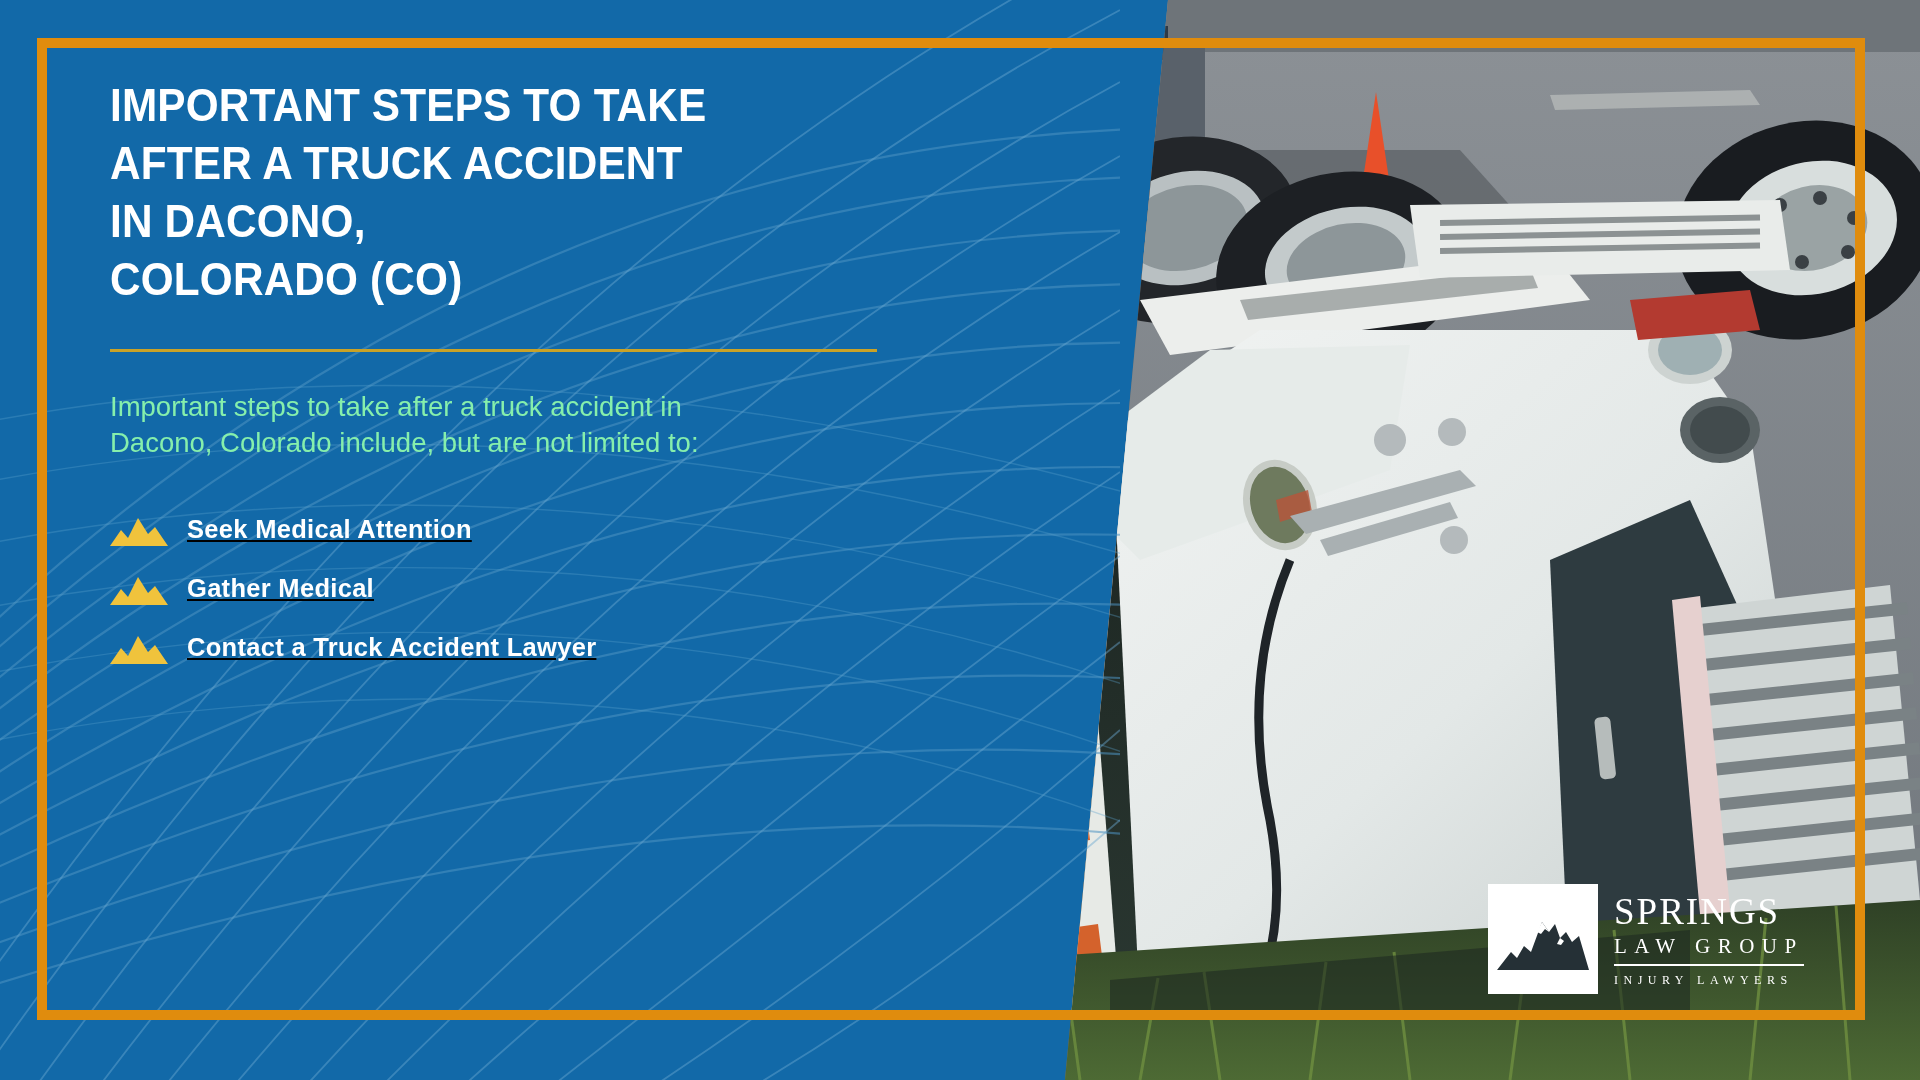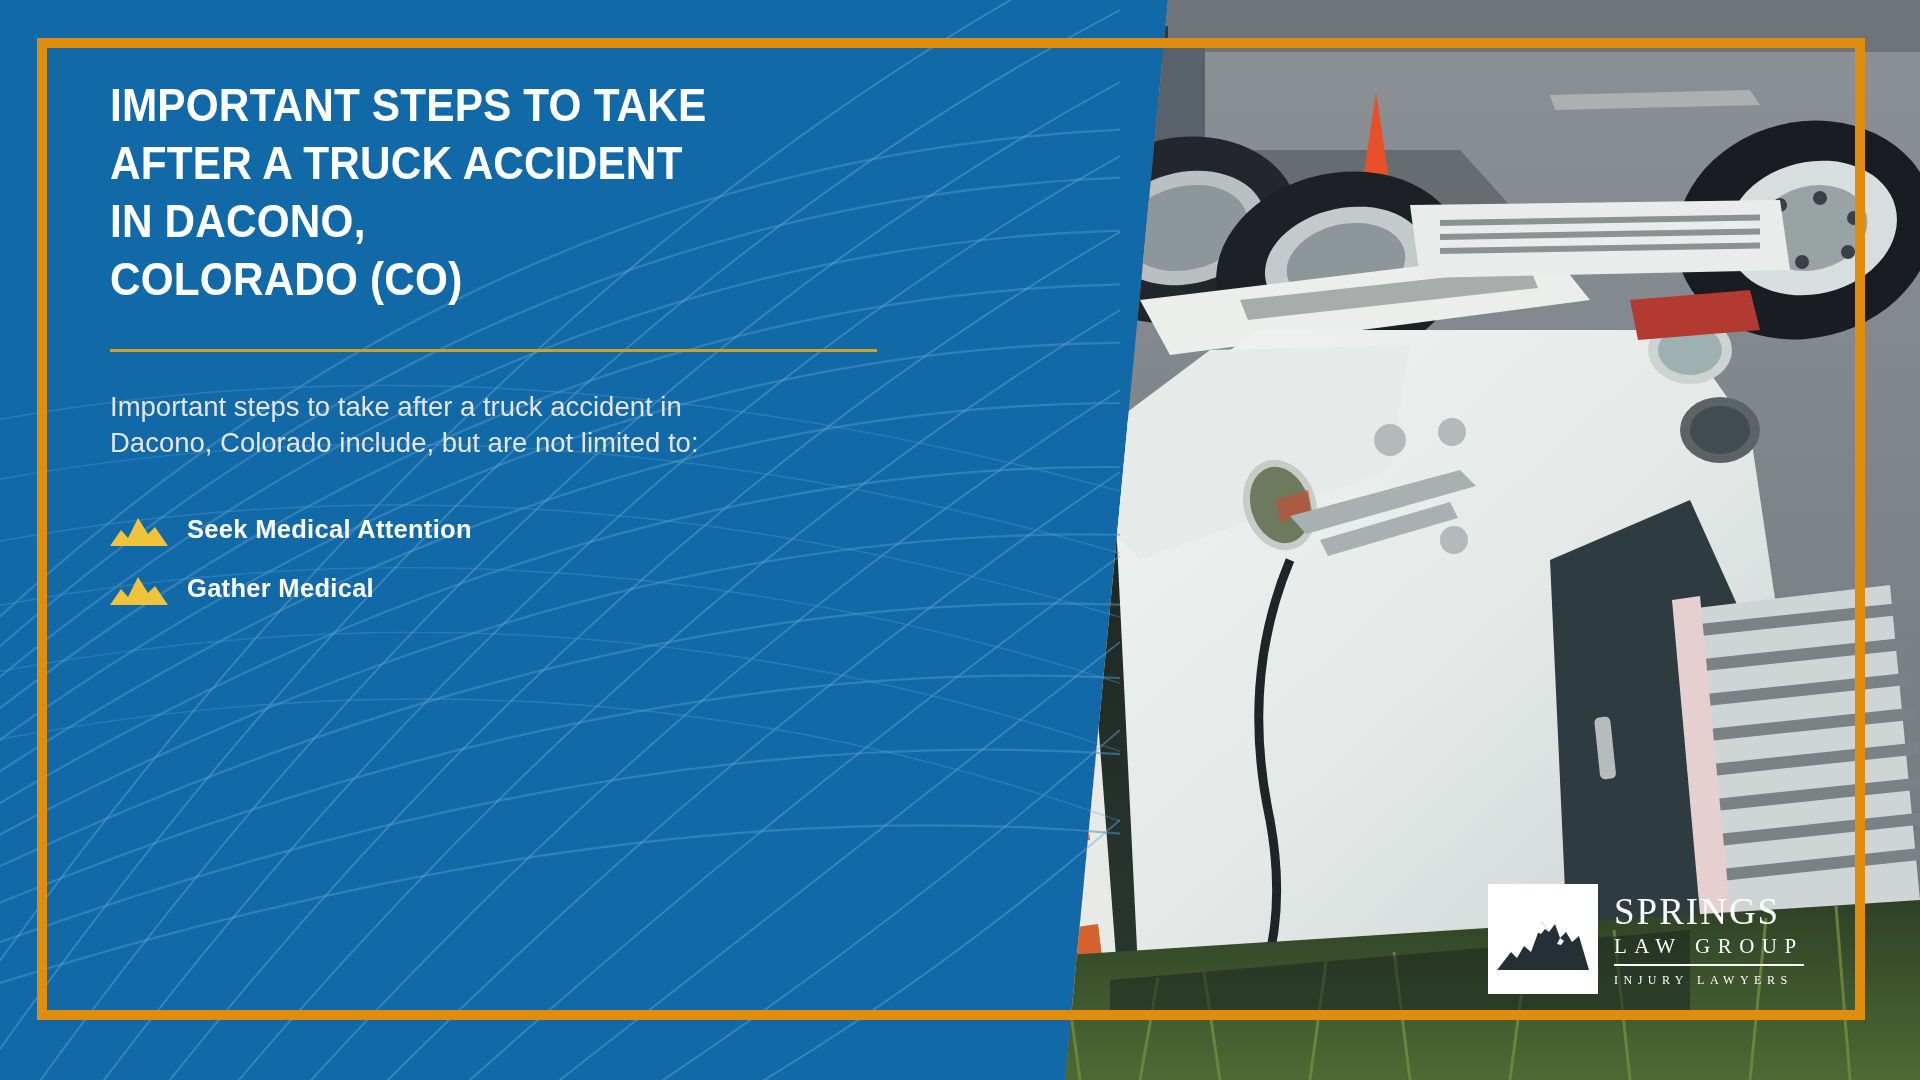--- a/index.html
+++ b/index.html
@@ -55,29 +55,29 @@
   }
 
   #divider {
     margin-top:41px;
     width:767px; height:3px;
     background:#c9a227;
   }
 
   #intro {
     margin-top:37px;
-    color:#e5e5e5;
+    color:#86efac;
     font-size:27.5px;
     line-height:1.32;
     width:730px;
     white-space:pre-line;
   }
 
   
-  #bullets { margin-top:48px; }
+  #bullets { margin-top:48px;text-decoration:underline; }
   .bullet {
     display:flex;
     align-items:center;
     margin-bottom:19px;
     min-height:40px;
   }
   .bullet.two-line { align-items:center; }
   .mtn {
     flex:0 0 66px; width:66px; height:34px;
     display:flex; align-items:center; justify-content:flex-start;
@@ -344,20 +344,28 @@
       <div class="bullet">
         <span class="mtn">
           <svg viewBox="0 0 58 32">
               <path d="M0 32 L11 16 L18 24 L28 4 L38 20 L45 13 L58 32 Z" fill="#f0c33c"></path>
             </svg>
         </span>
         <span class="btext">Gather Medical</span>
       </div>
 
 
+      <div class="bullet">
+        <span class="mtn">
+          <svg viewBox="0 0 58 32">
+              <path d="M0 32 L11 16 L18 24 L28 4 L38 20 L45 13 L58 32 Z" fill="#f0c33c"></path>
+            </svg>
+        </span>
+        <span class="btext">Contact a Truck Accident Lawyer</span>
+      </div>
 
     </div>
   </div>
 
   <div id="logo">
     <div id="logo-mark">
       <svg viewBox="0 0 92 62">
         <path d="M0 62 L14 44 L20 50 L27 38 L34 44 L45 14 L52 24 L58 16 L63 30 L69 24 L75 34 L82 28 L92 62 Z" fill="#253036"></path>
         <path d="M45 14 L40 24 L44 26 L48 21 L52 24 Z" fill="#ffffff"></path>
         <path d="M63 30 L60 36 L64 37 L67 33 Z" fill="#ffffff"></path>

